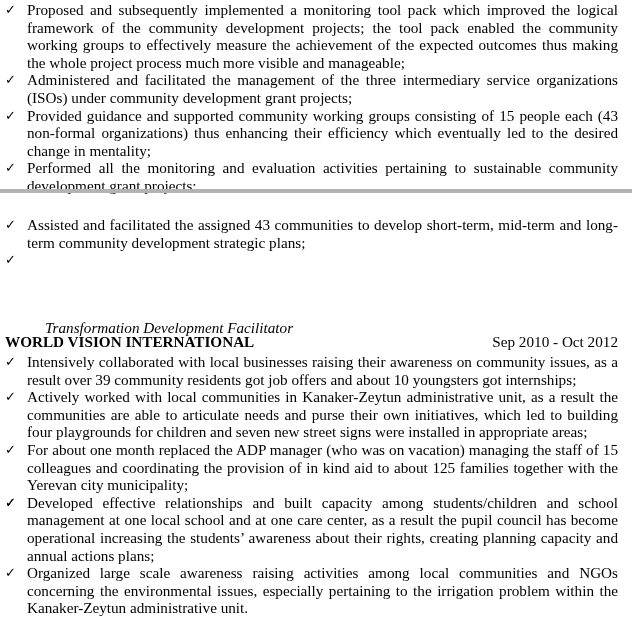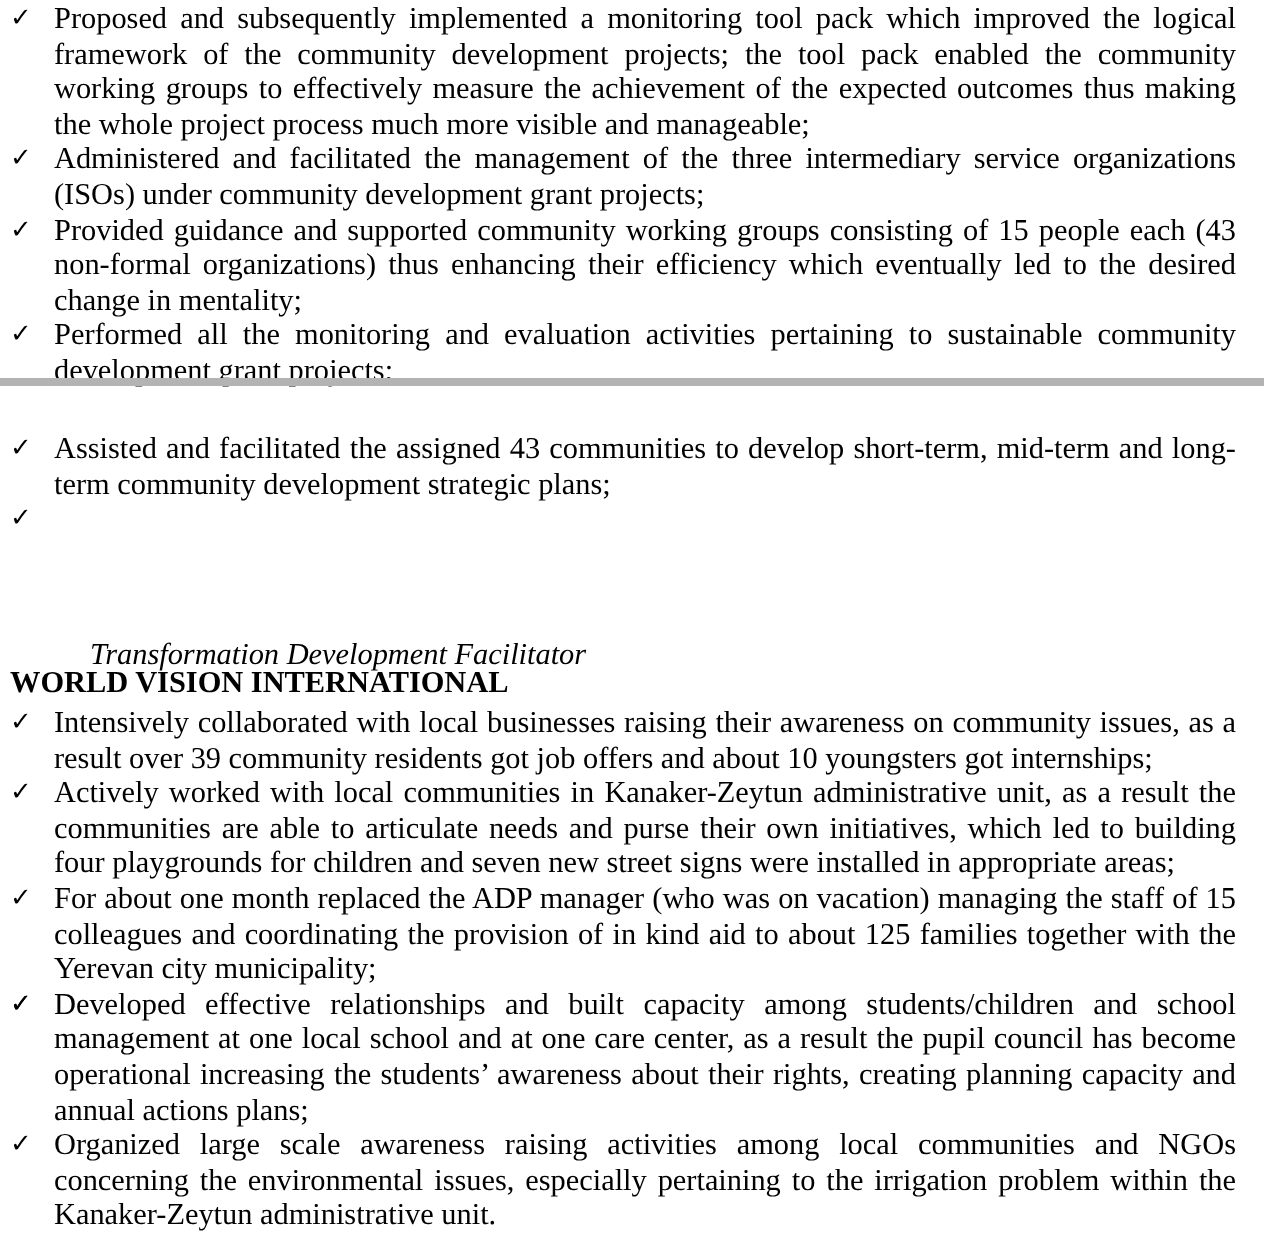--- a/index.html
+++ b/index.html
@@ -52,20 +52,21 @@
 
   <div id="block2">
     <ul class="bullets">
       <li><span class="check">✓</span><span>Assisted and facilitated the assigned 43 communities to develop short-term, mid-term and long-term community development strategic plans;</span></li>
       <li><span class="check">✓</span></li>
     </ul>
   </div>
 
   <div class="job-header">
     <span class="org">WORLD VISION  INTERNATIONAL</span>
+    <span>Sep 2010 - Oct 2012</span>
   </div>
   <div class="role">Transformation Development Facilitator</div>
 
   <div id="block3">
     <ul class="bullets">
       <li><span class="check">✓</span><span> Intensively collaborated with local businesses raising their awareness on community issues, as a result over 39 community residents got job offers and about 10  youngsters got internships;</span></li>
       <li><span class="check">✓</span><span>Actively worked with local communities in Kanaker-Zeytun administrative unit, as a result the communities are able to articulate needs and purse their own initiatives, which led to building four playgrounds for children and seven new street signs were installed in appropriate areas;</span></li>
       <li><span class="check">✓</span><span>For about one month replaced the ADP manager (who was on vacation) managing the staff of 15 colleagues and coordinating the provision of in kind aid to about 125 families together with the Yerevan city municipality;</span></li>
       <li><span class="check">✓</span></li>
       <li><span class="check">✓</span><span> Developed effective relationships and built capacity among  students/children and school management at one local school and at one care center, as a result the pupil council has become operational increasing the students’ awareness about their rights, creating planning capacity and annual actions plans;</span></li>

